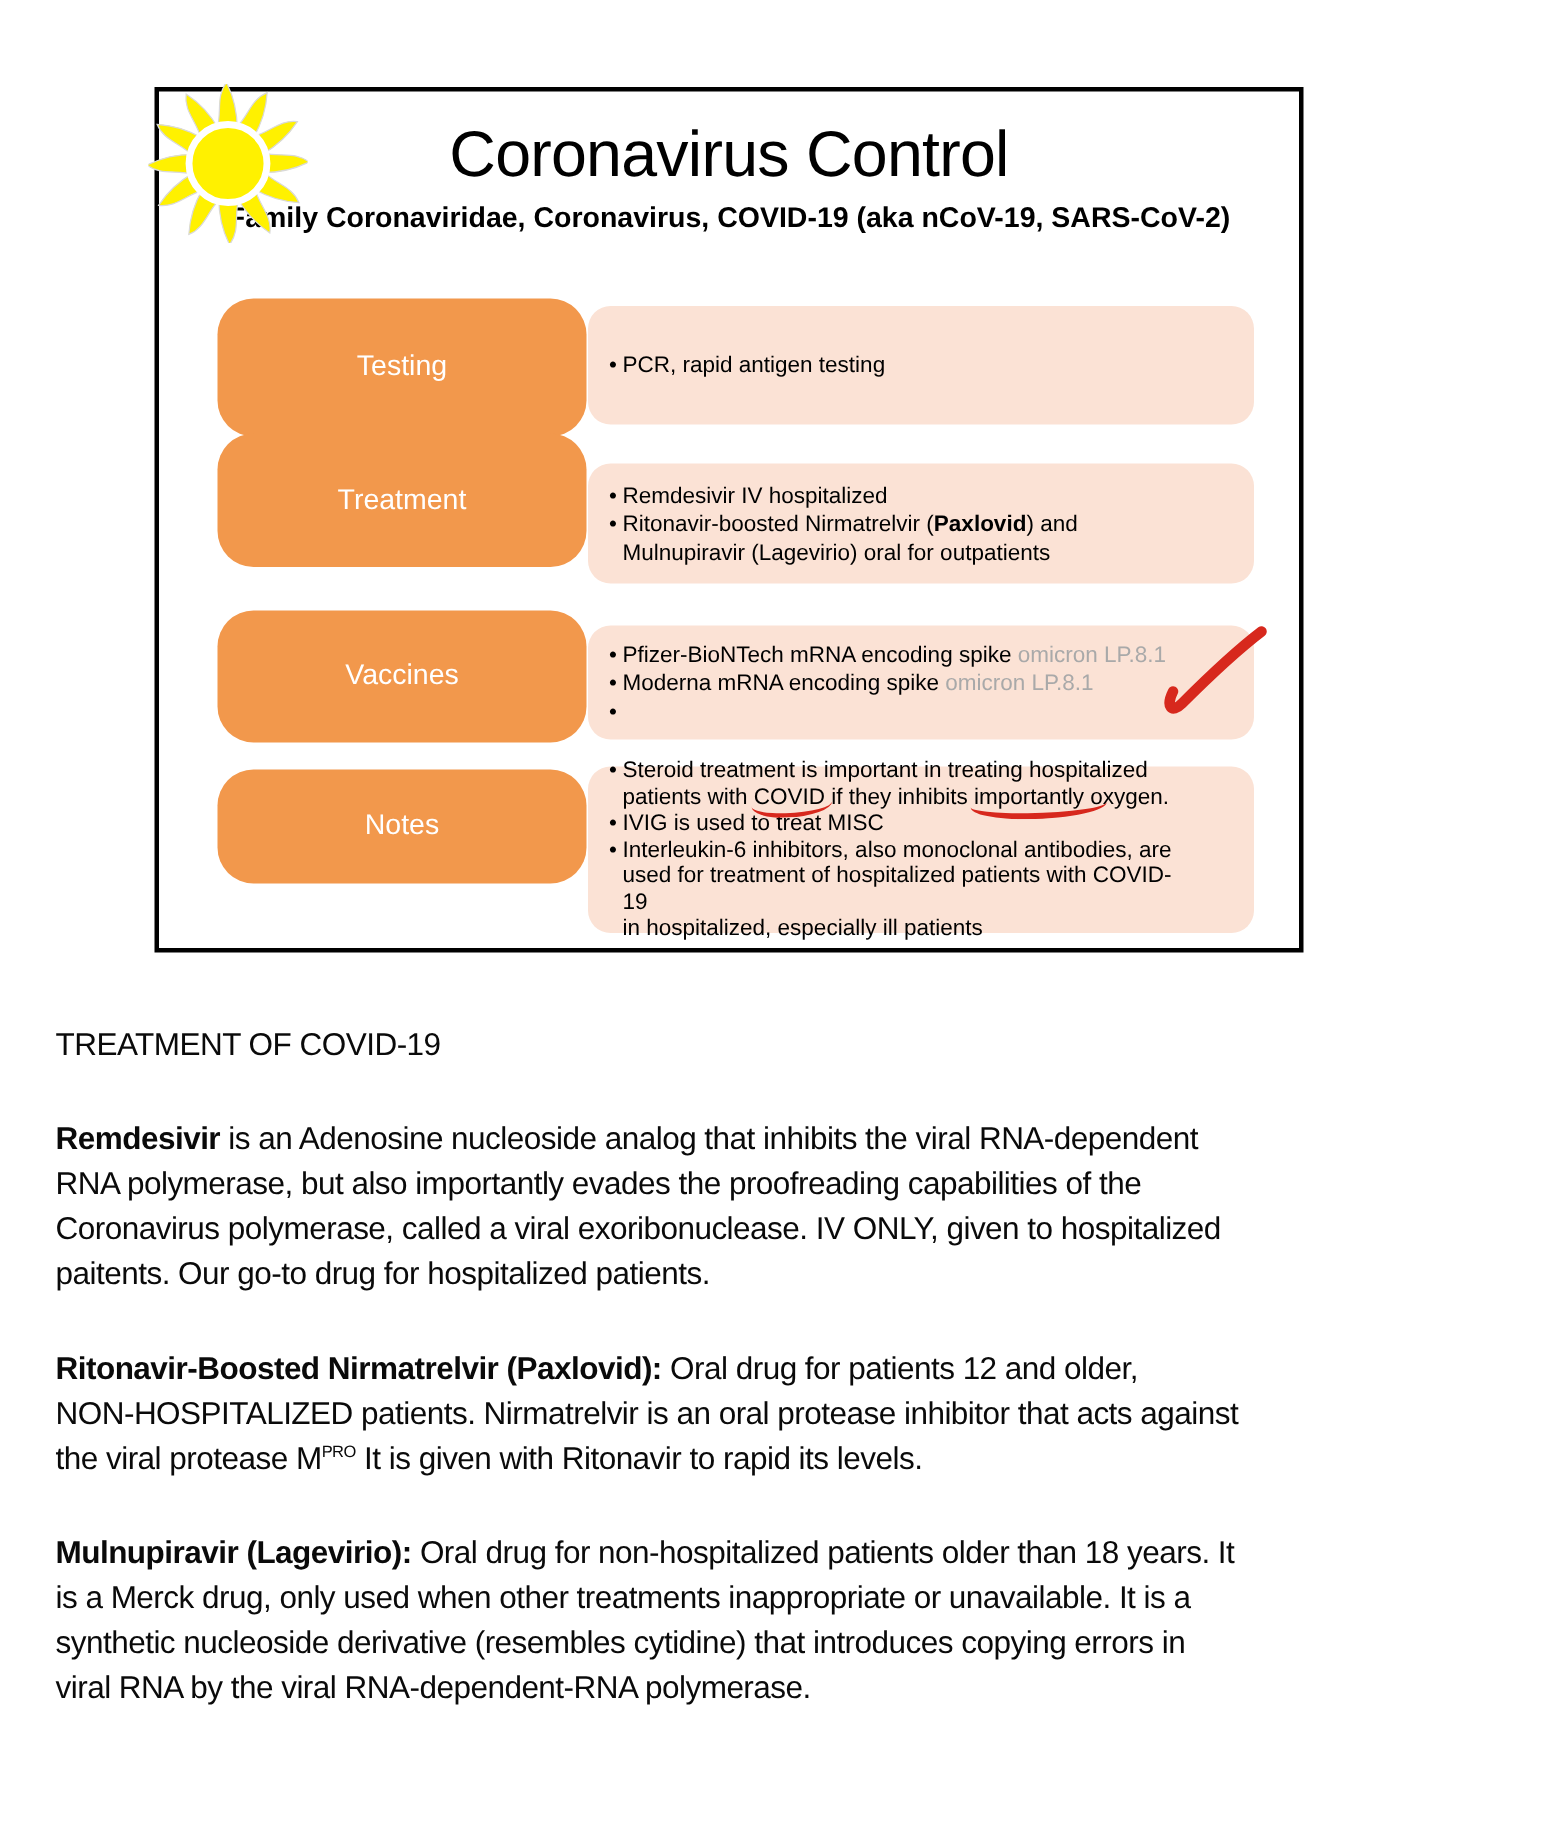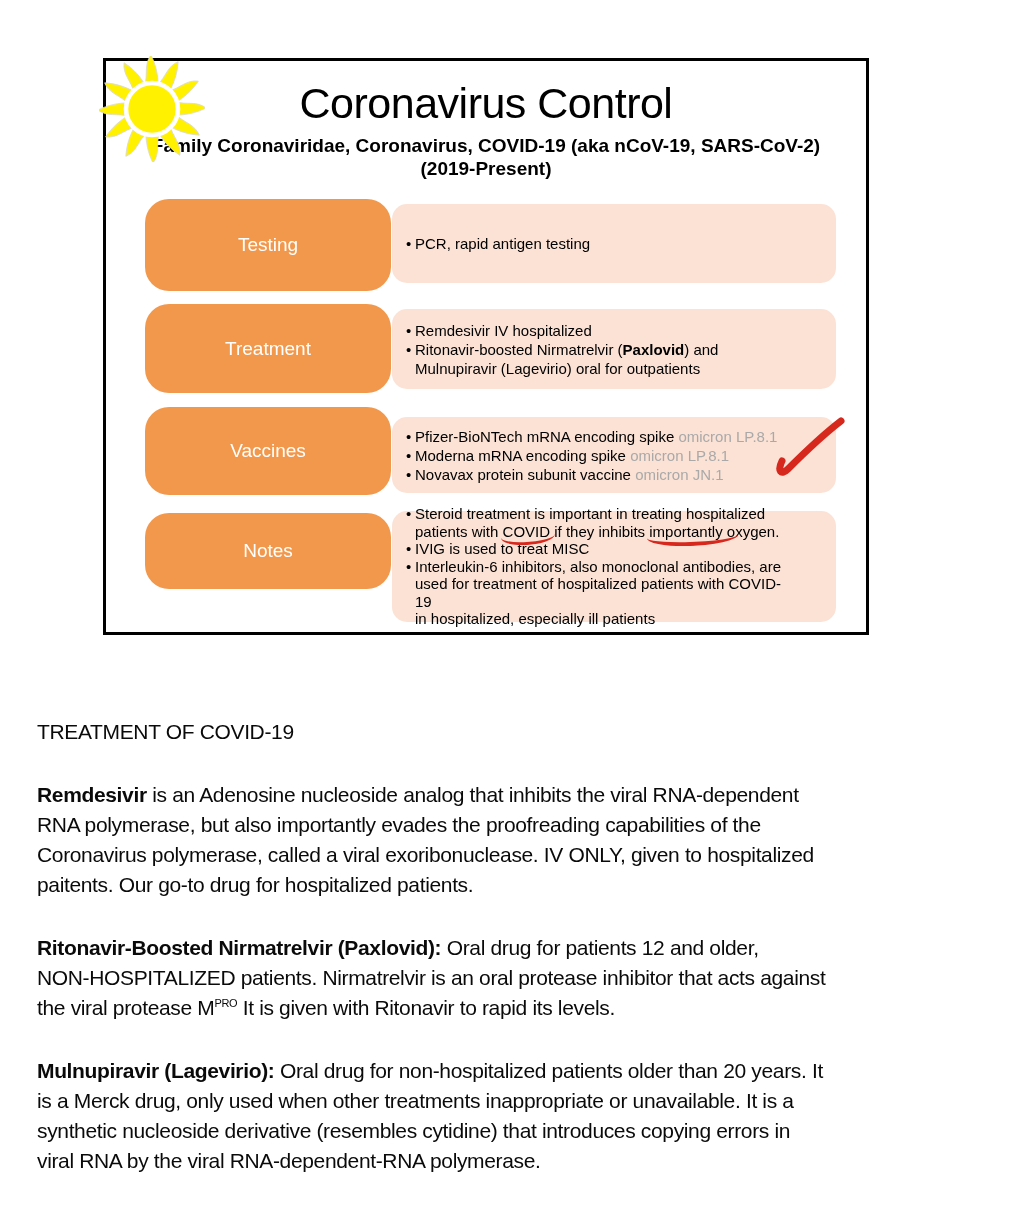--- a/index.html
+++ b/index.html
@@ -29,21 +29,21 @@
 
   
   .scrawl{position:relative;}
   .scrawl::after{content:"";position:absolute;left:-2px;right:-4px;bottom:-5px;height:9px;
                  border-bottom:3.5px solid var(--annotation-red,#D7281D);
                  border-radius:0 0 70% 50% / 0 0 100% 80%;transform:rotate(-2deg);}
   .scrawl.s2::after{right:-16px;bottom:-6px;border-bottom-width:4px;transform:rotate(-1deg);}
   .check{position:absolute;left:666px;top:356px;z-index:4;}
 
   
-  .bodytext{position:absolute;left:37px;top:717px;width:955px;
+  .bodytext{position:absolute;left:37px;top:682px;width:955px;
             font-size:21px;line-height:30px;letter-spacing:-0.35px;color:#0a0a0a;}
   .bodytext .heading{font-weight:400;}
   .bodytext p{margin:33px 0 0 0;white-space:pre-line;}
   .bodytext sup{font-size:11px;vertical-align:super;line-height:0;}
 </style>
 </head>
 <body>
 
 <div class="page">
 
@@ -65,36 +65,35 @@
           <path transform="rotate(300)" d="M-7,-23 C-4,-34 -8,-44 -1,-53 C4,-43 6,-33 6,-23 C2,-20 -3,-20 -7,-23 Z"></path>
           <path transform="rotate(330)" d="M-7,-23 C-4,-34 -8,-44 -1,-53 C4,-43 6,-33 6,-23 C2,-20 -3,-20 -7,-23 Z"></path>
         </g>
         <circle r="25.5" fill="#FFF100" stroke="#FFFFFF" stroke-width="4.5"></circle>
       </g>
     </svg>
 
     <div class="fig-title">Coronavirus Control</div>
     <div class="fig-subtitle">
       <div>Family Coronaviridae, Coronavirus, COVID-19 (aka nCoV-19, SARS-CoV-2)</div>
-      <div>(2019-Present)</div>
     </div>
 
     <div class="orange" style="top:138px;height:92px">
       <span class="rlabel">Testing</span>
     </div>
     <div class="pink" style="top:143px;height:79px">
       <div class="bullets">
         <div class="bullet">
           <span class="dot">•</span>
           <span class="btxt">PCR, rapid antigen testing</span>
         </div>
       </div>
     </div>
 
-    <div class="orange" style="top:243px;height:89px">
+    <div class="orange" style="top:228px;height:89px">
       <span class="rlabel">Treatment</span>
     </div>
     <div class="pink" style="top:248px;height:80px">
       <div class="bullets">
         <div class="bullet">
           <span class="dot">•</span>
           <span class="btxt">Remdesivir IV hospitalized</span>
         </div>
         <div class="bullet">
           <span class="dot">•</span>
@@ -112,21 +111,20 @@
         <div class="bullet">
           <span class="dot">•</span>
           <span class="btxt"><span>Pfizer-BioNTech mRNA encoding spike </span><span class="gray">omicron LP.8.1</span></span>
         </div>
         <div class="bullet">
           <span class="dot">•</span>
           <span class="btxt"><span>Moderna mRNA encoding spike </span><span class="gray">omicron LP.8.1</span></span>
         </div>
         <div class="bullet">
           <span class="dot">•</span>
-          <span class="btxt"><span>Novavax protein subunit vaccine </span><span class="gray">omicron JN.1</span></span>
         </div>
       </div>
     </div>
 
     <svg class="check" width="76" height="62" viewBox="0 0 76 62" aria-hidden="true">
       <path d="M10 44 C5 54 9 59 16 52 C28 40 52 17 69 4" fill="none" style="stroke:var(--annotation-red,#D7281D)" stroke-width="7" stroke-linecap="round" stroke-linejoin="round"></path>
     </svg>
 
     <div class="orange" style="top:452px;height:76px">
       <span class="rlabel">Notes</span>
@@ -158,19 +156,19 @@
 
     <p><span class="b">Remdesivir</span><span> is an Adenosine nucleoside analog that inhibits the viral RNA-dependent
 RNA polymerase, but also importantly evades the proofreading capabilities of the
 Coronavirus polymerase, called a viral exoribonuclease. IV ONLY, given to hospitalized
 paitents. Our go-to drug for hospitalized patients.</span></p>
 
     <p><span class="b">Ritonavir-Boosted Nirmatrelvir (Paxlovid):</span><span> Oral drug for patients 12 and older,
 NON-HOSPITALIZED patients. Nirmatrelvir is an oral protease inhibitor that acts against
 the viral protease M</span><sup>PRO</sup><span> It is given with Ritonavir to rapid its levels.</span></p>
 
-    <p><span class="b">Mulnupiravir (Lagevirio):</span><span> Oral drug for non-hospitalized patients older than 20 years. It
+    <p><span class="b">Mulnupiravir (Lagevirio):</span><span> Oral drug for non-hospitalized patients older than 18 years. It
 is a Merck drug, only used when other treatments inappropriate or unavailable. It is a
 synthetic nucleoside derivative (resembles cytidine) that introduces copying errors in
 viral RNA by the viral RNA-dependent-RNA polymerase.</span></p>
   </div>
 
 </div>
 
 </body></html>

